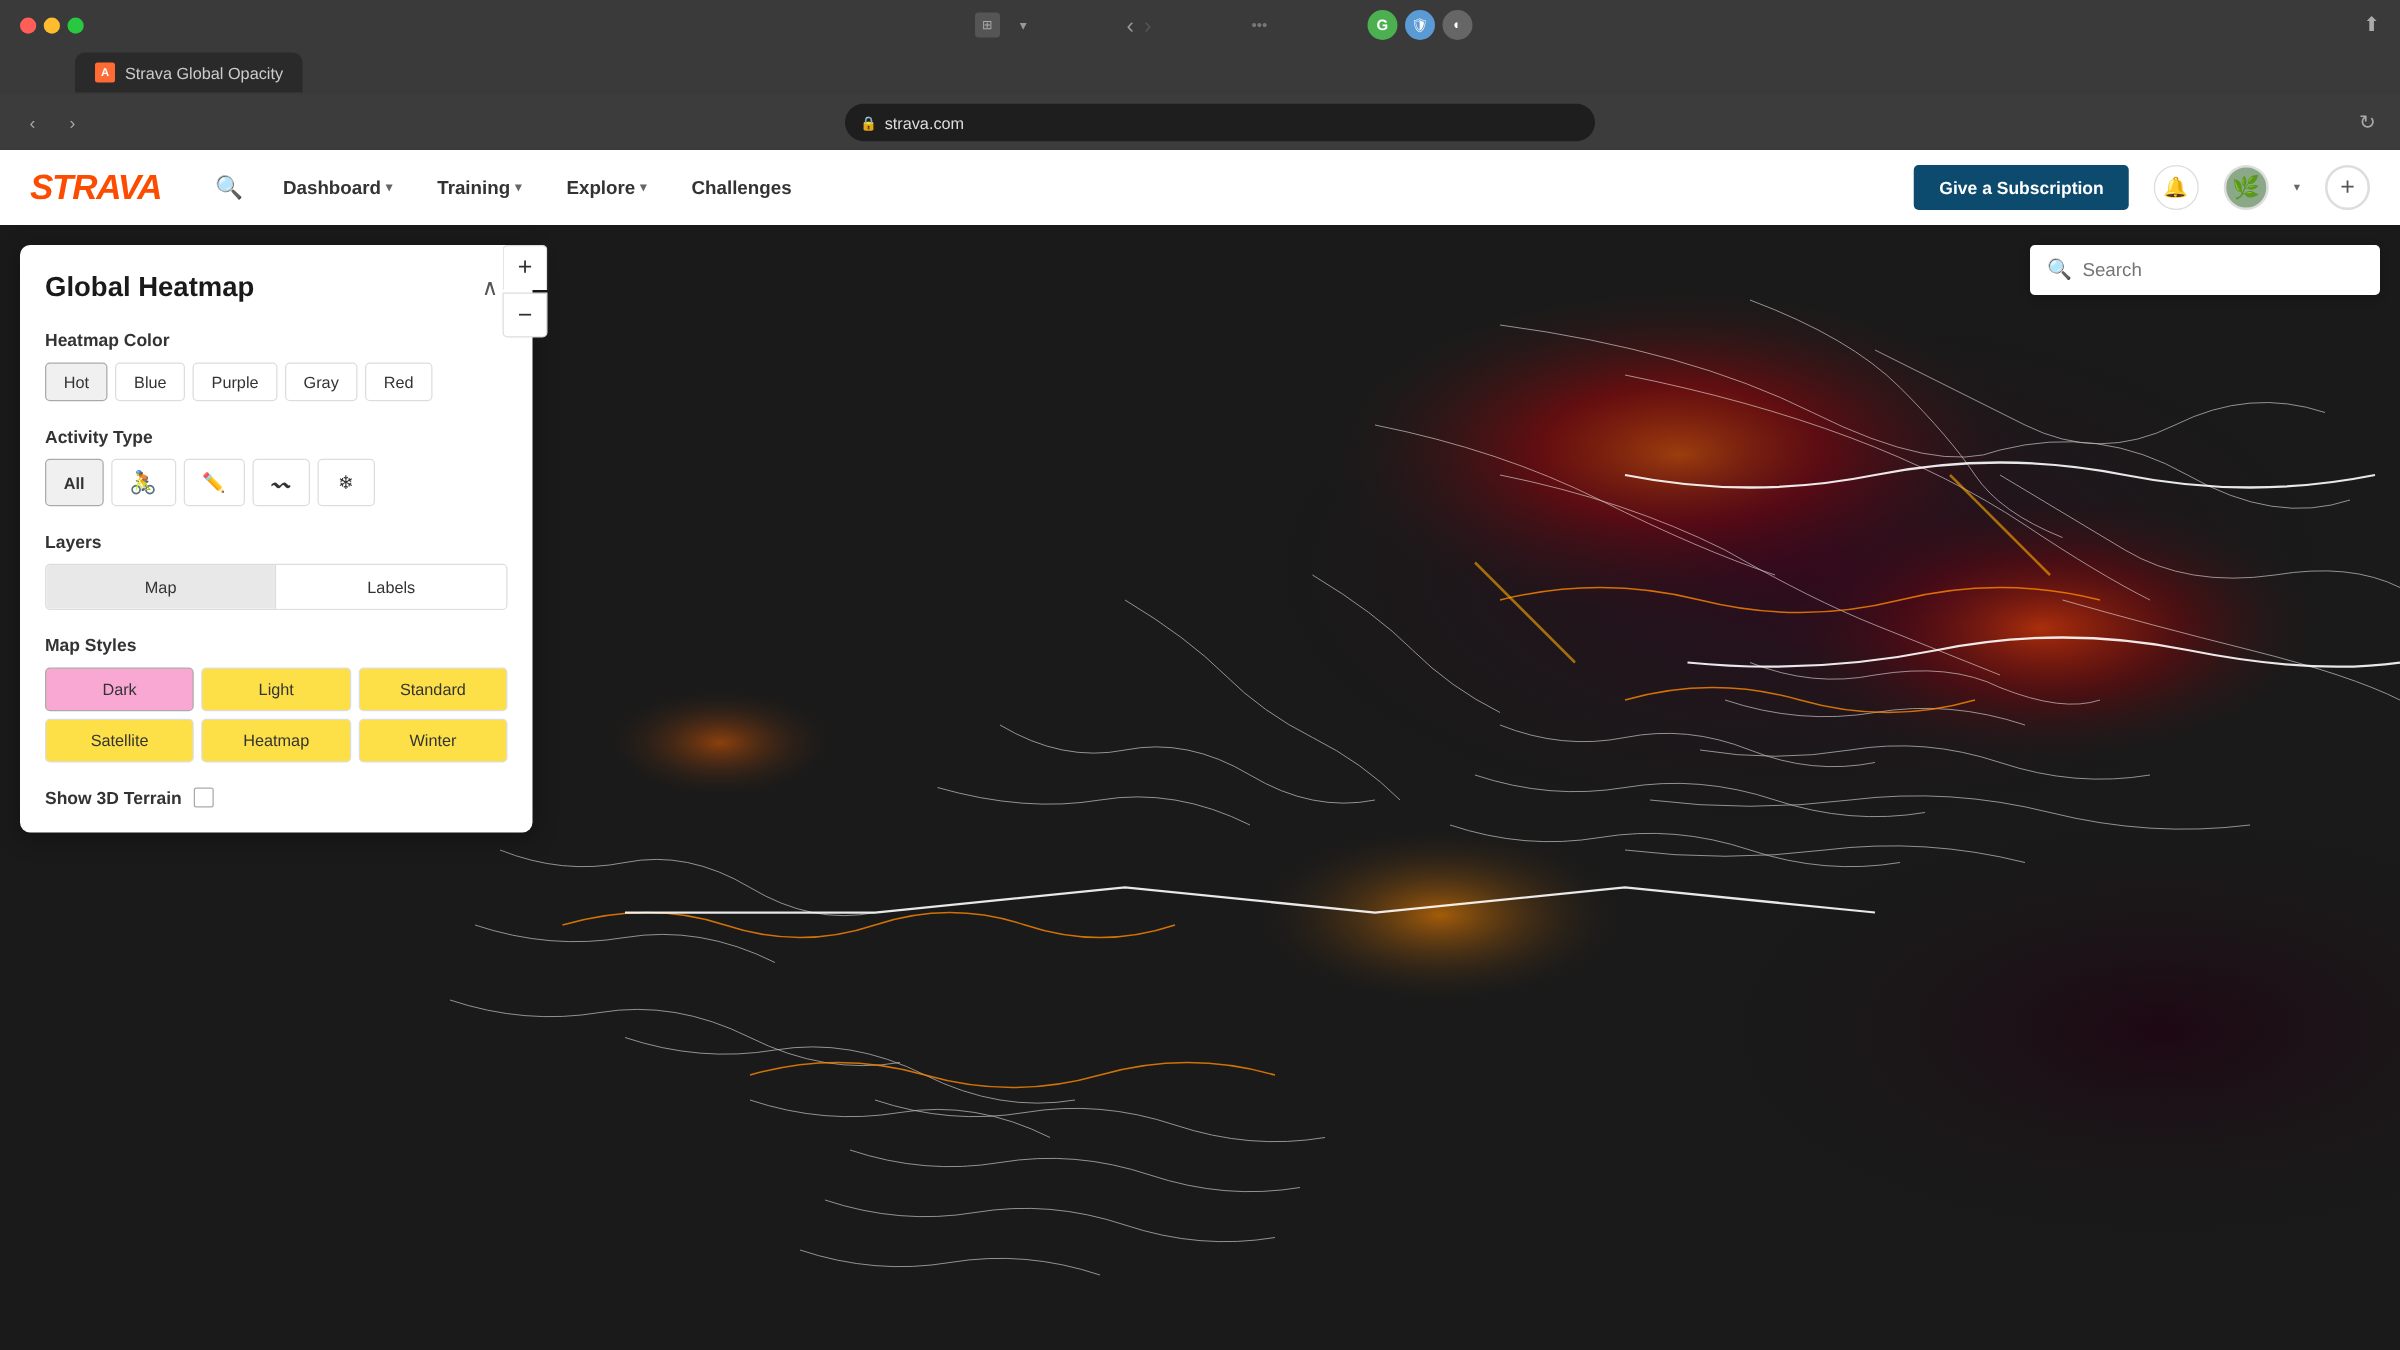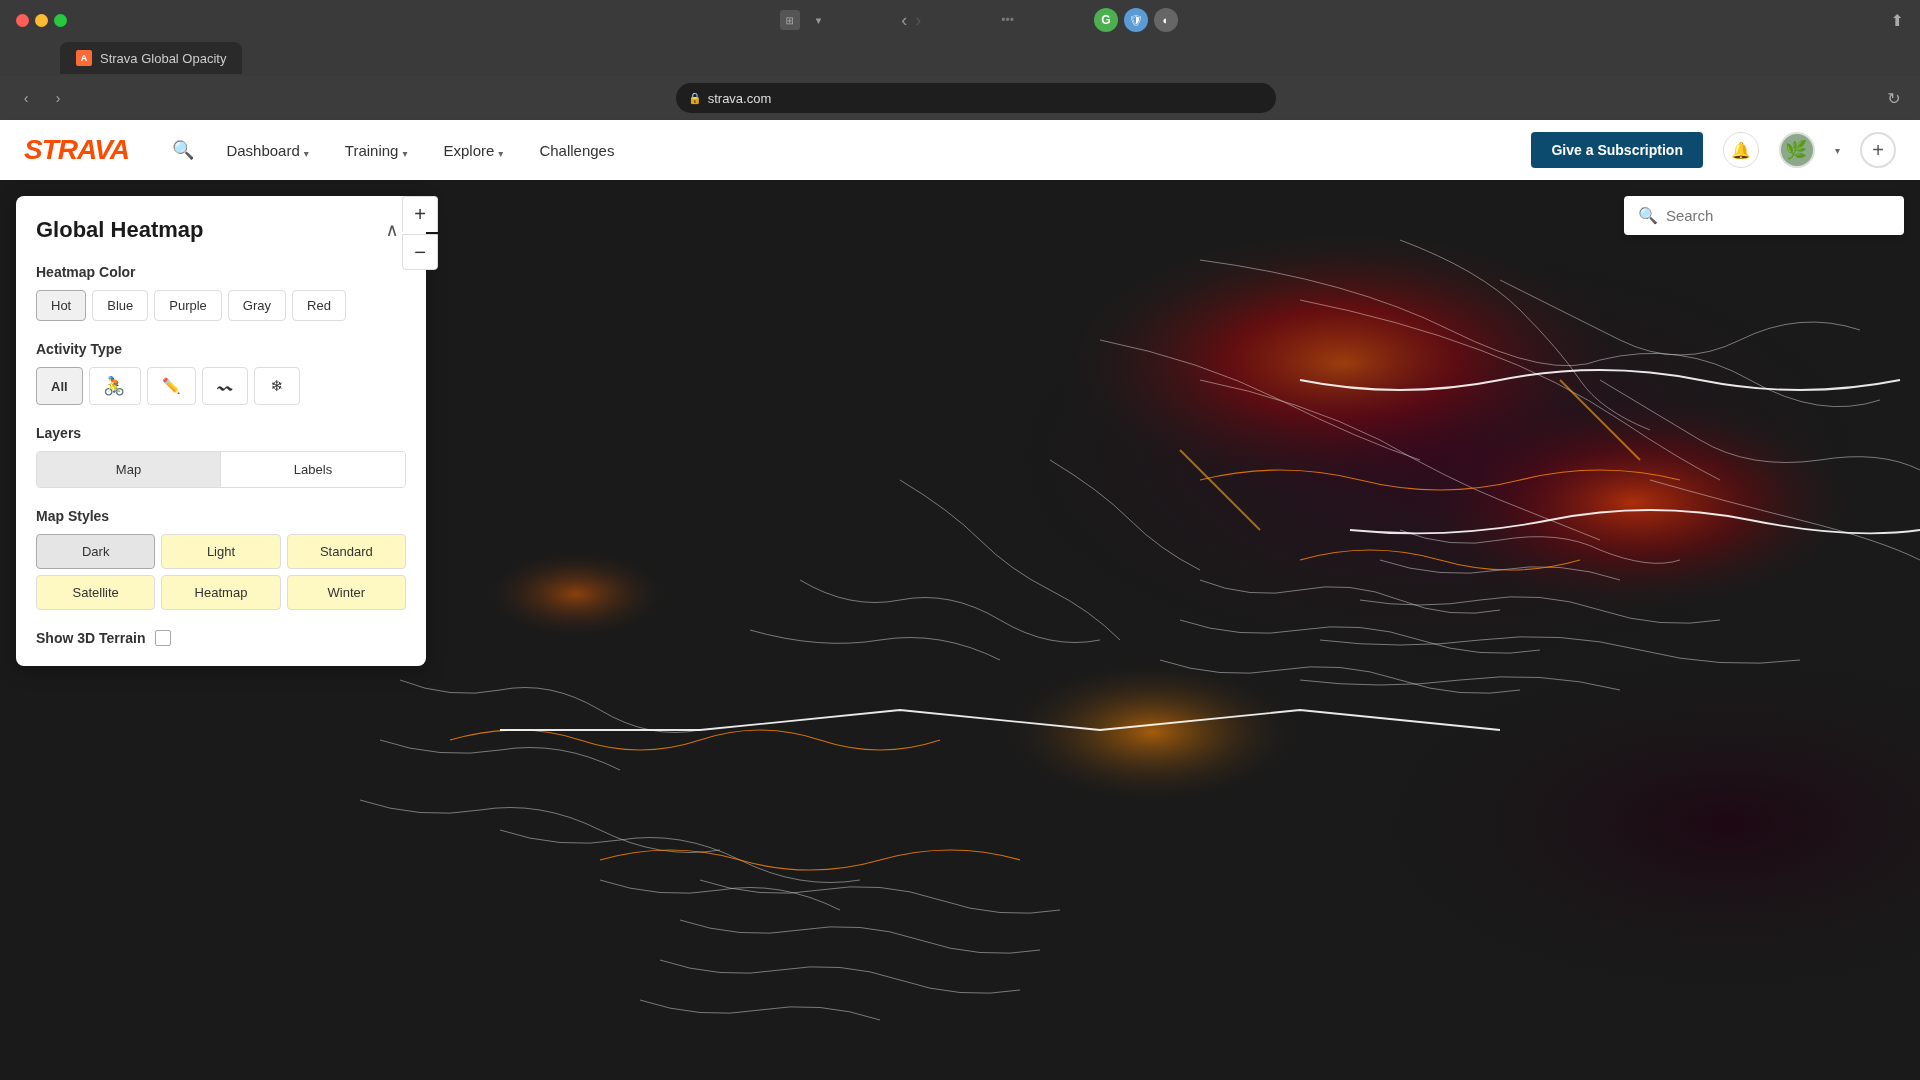--- a/index.html
+++ b/index.html
@@ -20,21 +20,21 @@
     .toolbar-right { display: flex; align-items: center; gap: 8px; margin-left: auto; }
     .toolbar-icon-btn { width: 28px; height: 28px; background: none; border: none; color: #aaa; cursor: pointer; display: flex; align-items: center; justify-content: center; font-size: 16px; }
 
     
     .app-container { width: 1920px; height: 980px; display: flex; flex-direction: column; position: relative; }
 
     
     .navbar { height: 60px; background: #ffffff; display: flex; align-items: center; padding: 0 24px; gap: 20px; box-shadow: 0 1px 3px rgba(0,0,0,0.1); z-index: 100; position: relative; }
     .strava-logo { color: #fc4c02; font-size: 28px; font-weight: 900; letter-spacing: -1px; margin-right: 23px; font-style: italic; }
     .search-icon-nav { color: #666; font-size: 18px; cursor: pointer; margin-right: 4px; }
-    .nav-item { display: flex; align-items: flex-end; gap: 4px; color: #333; font-size: 15px; font-weight: 400; cursor: pointer; padding: 6px 8px; border-radius: 4px; text-decoration: none; }
+    .nav-item { display: flex; align-items: center; gap: 4px; color: #333; font-size: 15px; font-weight: 700; cursor: pointer; padding: 6px 8px; border-radius: 4px; text-decoration: none; }
     .nav-chevron { font-size: 10px; color: #666; }
     .nav-spacer { flex: 1; }
     .give-subscription-btn { background: #0c4a6e; color: white; border: none; border-radius: 4px; padding: 10px 20px; font-size: 14px; font-weight: 600; cursor: pointer; }
     .notification-btn { width: 36px; height: 36px; border-radius: 50%; background: none; border: 1px solid #ddd; display: flex; align-items: center; justify-content: center; cursor: pointer; font-size: 16px; color: #555; }
     .avatar-btn { width: 36px; height: 36px; border-radius: 50%; overflow: hidden; cursor: pointer; border: 2px solid #ddd; background: #8ba888; display: flex; align-items: center; justify-content: center; color: white; font-size: 14px; }
     .avatar-chevron { font-size: 10px; color: #666; cursor: pointer; }
     .plus-btn { width: 36px; height: 36px; border-radius: 50%; border: 2px solid #ddd; background: none; display: flex; align-items: center; justify-content: center; cursor: pointer; font-size: 20px; color: #555; }
 
     
     .map-area { flex: 1; position: relative; overflow: hidden; }
@@ -56,22 +56,22 @@
     .activity-btn-group { display: flex; gap: 6px; }
     .activity-btn { padding: 7px 14px; border: 1px solid #ddd; border-radius: 4px; background: white; font-size: 18px; color: #333; cursor: pointer; display: flex; align-items: center; justify-content: center; min-width: 46px; }
     .activity-btn.active { background: #f0f0f0; border-color: #aaa; }
 
     .layers-group { display: grid; grid-template-columns: 1fr 1fr; gap: 0; border: 1px solid #ddd; border-radius: 4px; overflow: hidden; }
     .layer-btn { padding: 10px; text-align: center; background: white; border: none; font-size: 13px; font-weight: 500; cursor: pointer; color: #333; }
     .layer-btn:first-child { border-right: 1px solid #ddd; }
     .layer-btn.active { background: #e8e8e8; }
 
     .map-styles-grid { display: grid; grid-template-columns: 1fr 1fr 1fr; gap: 6px; margin-bottom: 6px; }
-    .style-btn { padding: 9px; text-align: center; border: 1px solid #ddd; border-radius: 4px; background: #fef9c3; font-size: 13px; font-weight: 500; cursor: pointer; color: #333; }
-    .style-btn.active { background: #e5e5e5; border-color: #aaa; }
+    .style-btn { padding: 9px; text-align: center; border: 1px solid #ddd; border-radius: 4px; background: #fde047; font-size: 13px; font-weight: 500; cursor: pointer; color: #333; }
+    .style-btn.active { background: #f9a8d4; border-color: #aaa; }
 
     .terrain-row { display: flex; align-items: center; gap: 10px; margin-top: 8px; }
     .terrain-label { font-size: 14px; font-weight: 600; color: #333; }
     .terrain-checkbox { width: 16px; height: 16px; border: 1px solid #aaa; border-radius: 2px; background: white; cursor: pointer; appearance: none; -webkit-appearance: none; }
 
     
     .map-controls { position: absolute; top: 16px; left: 402px; display: flex; flex-direction: column; gap: 2px; z-index: 50; }
     .map-ctrl-btn { width: 36px; height: 36px; background: white; border: 1px solid #ddd; display: flex; align-items: center; justify-content: center; cursor: pointer; font-size: 20px; color: #333; font-weight: 300; }
     .map-ctrl-btn:first-child { border-radius: 4px 4px 0 0; border-bottom: none; }
     .map-ctrl-btn:last-child { border-radius: 0 0 4px 4px; }

